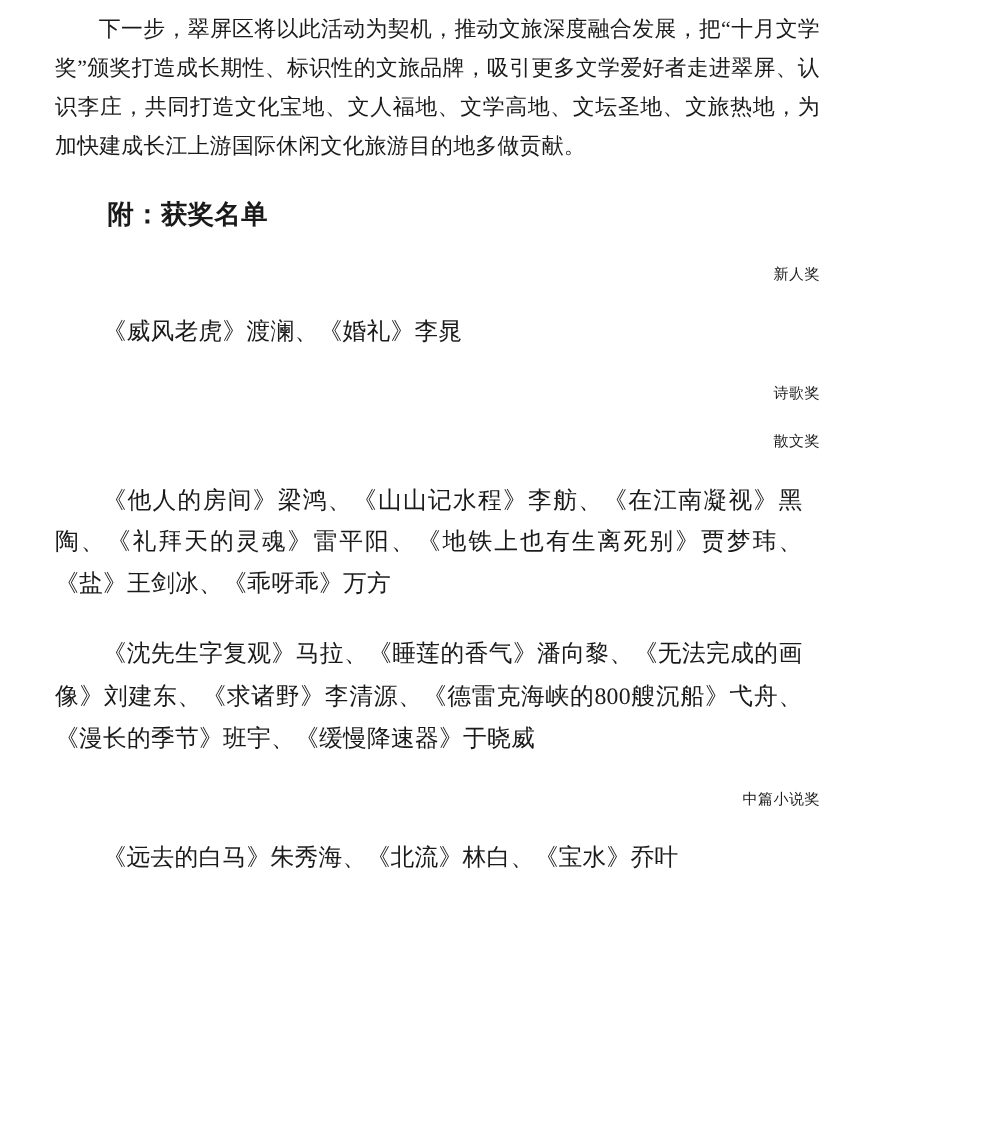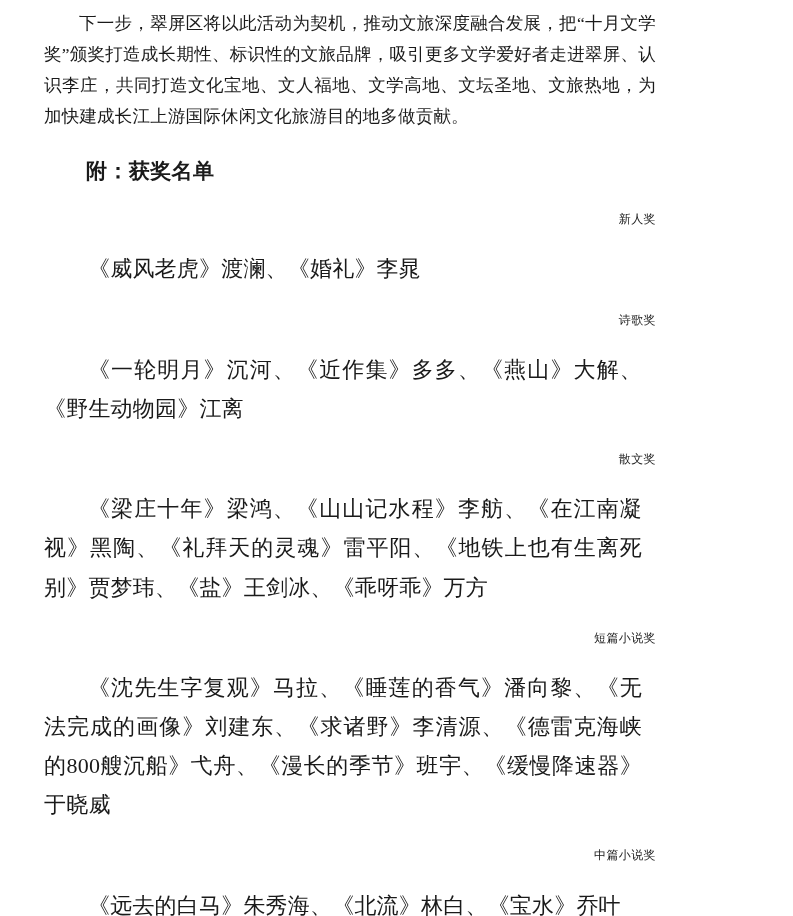--- a/index.html
+++ b/index.html
@@ -42,46 +42,44 @@
     margin: 0 0 20px 0;
     font-size: 12px;
     line-height: 1.6;
     font-weight: normal;
     text-indent: 2em;
     letter-spacing: 0.4px;
     text-align: right;
   }
   p.award-list {
     margin: 0 14px 22px 0;
-    font-size: 22px;
+    font-size: 19px;
     line-height: 1.78;
     text-align: justify;
     text-justify: inter-ideograph;
     text-indent: 2em;
     letter-spacing: 0.2px;
   }
 </style>
 </head>
 <body>
 
 <div class="page">
 
   <p class="body-text indent">下一步，翠屏区将以此活动为契机，推动文旅深度融合发展，把“十月文学奖”颁奖打造成长期性、标识性的文旅品牌，吸引更多文学爱好者走进翠屏、认识李庄，共同打造文化宝地、文人福地、文学高地、文坛圣地、文旅热地，为加快建成长江上游国际休闲文化旅游目的地多做贡献。</p>
 
   <p class="section-head">附：获奖名单</p>
 
   <p class="award-head">新人奖</p>
   <p class="award-list">《威风老虎》渡澜、《婚礼》李晁</p>
 
   <p class="award-head">诗歌奖</p>
-  <p class="award-list">《一轮明月》沉河、《近作集》多多、《燕山》大解、《野生动物园》江离</p>
 
   <p class="award-head">散文奖</p>
-  <p class="award-list">《梁庄十年》梁鸿、《山山记水程》李舫、《在江南凝视》黑陶、《礼拜天的灵魂》雷平阳、《地铁上也有生离死别》贾梦玮、《盐》王剑冰、《乖呀乖》万方</p>
+  <p class="award-list">《他人的房间》梁鸿、《山山记水程》李舫、《在江南凝视》黑陶、《礼拜天的灵魂》雷平阳、《地铁上也有生离死别》贾梦玮、《盐》王剑冰、《乖呀乖》万方</p>
 
-  <p class="award-head">短篇小说奖</p>
   <p class="award-list">《沈先生字复观》马拉、《睡莲的香气》潘向黎、《无法完成的画像》刘建东、《求诸野》李清源、《德雷克海峡的800艘沉船》弋舟、《漫长的季节》班宇、《缓慢降速器》于晓威</p>
 
   <p class="award-head">中篇小说奖</p>
 
   <p class="award-list">《远去的白马》朱秀海、《北流》林白、《宝水》乔叶</p>
 
 </div>
 
 </body></html>

